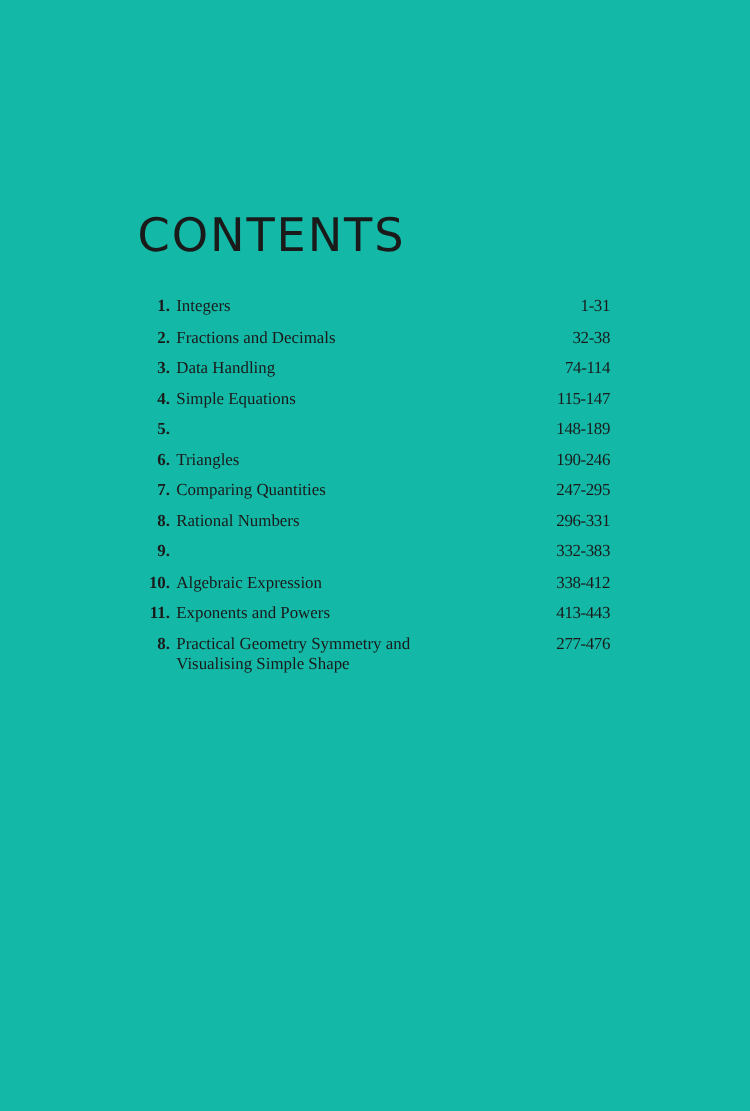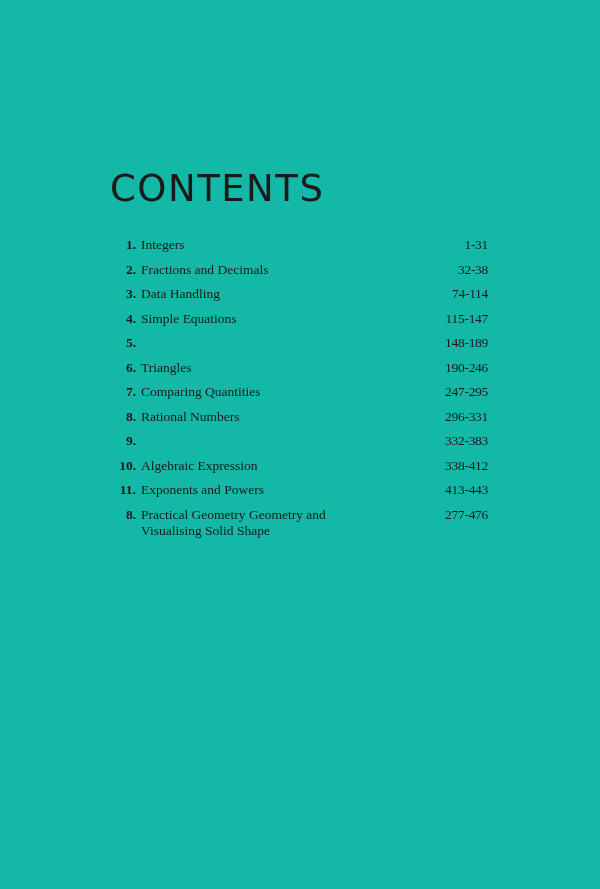--- a/index.html
+++ b/index.html
@@ -123,17 +123,17 @@
       <span class="label">Algebraic Expression</span>
       <span class="pages">338-412</span>
     </div>
     <div class="toc-row">
       <span class="num">11.</span>
       <span class="label">Exponents and Powers</span>
       <span class="pages">413-443</span>
     </div>
     <div class="toc-row multi">
       <span class="num">8.</span>
-      <span class="label">Practical Geometry Geometry and Visualising Solid Shape</span>
+      <span class="label">Practical Geometry Symmetry and Visualising Simple Shape</span>
       <span class="pages">277-476</span>
     </div>
   </div>
 </div>
 
 </body></html>

